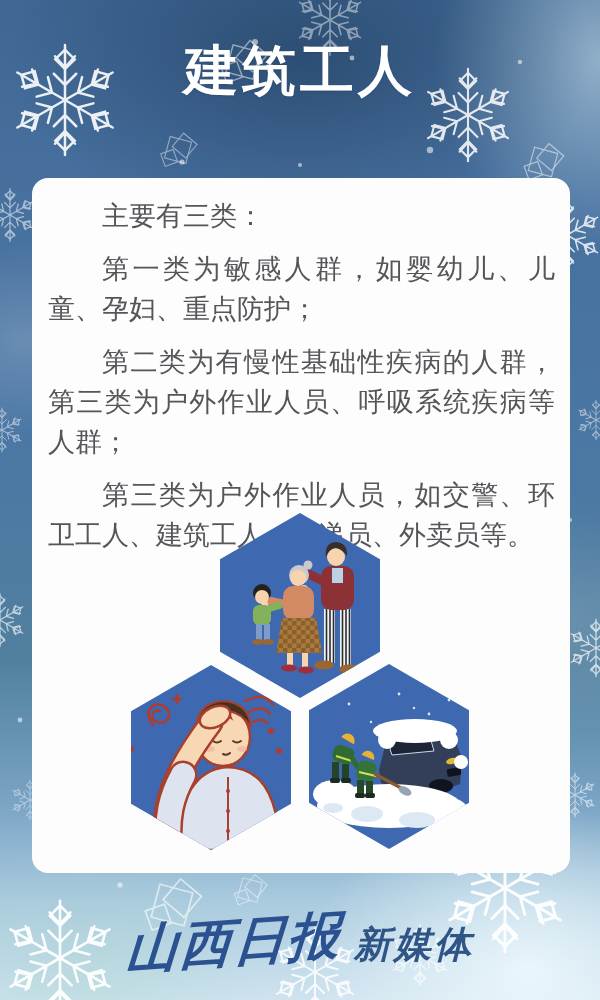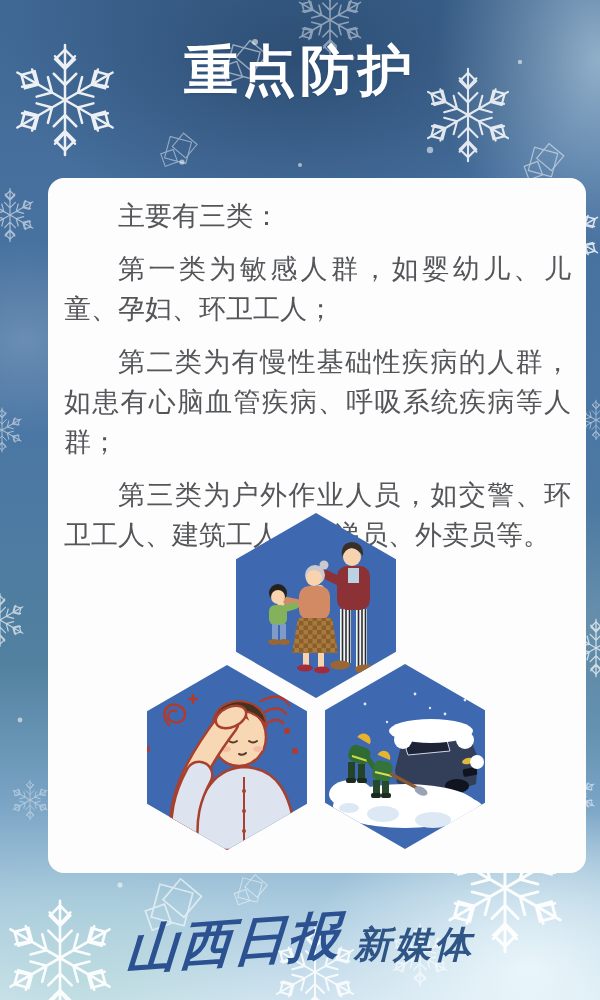--- a/index.html
+++ b/index.html
@@ -15,21 +15,21 @@
       radial-gradient(220px 160px at 96% 62%, rgba(255,255,255,.14), rgba(255,255,255,0) 70%),
       linear-gradient(180deg,#3f6793 0%,#466f9d 16%,#4a76a4 42%,#51809f 66%,#79a3c4 80%,#a9cade 90%,#cfe3ef 100%);
   }
   .bg-decor{position:absolute;inset:0;width:600px;height:1000px;pointer-events:none;}
   .title{
     position:absolute;top:44px;left:0;width:600px;text-align:center;
     color:#ffffff;font-weight:900;font-size:54px;line-height:52px;letter-spacing:4px;
     text-shadow:0 1px 2px rgba(25,50,80,.25);
   }
   .card{
-    position:absolute;left:48px;top:178px;width:538px;height:695px;
+    position:absolute;left:32px;top:178px;width:538px;height:695px;
     background:#fdfdfd;border-radius:16px;
   }
   .card-text{
     position:absolute;top:18px;left:16px;right:15px;
     color:#55565a;font-size:27px;line-height:40px;text-align:justify;
   }
   .card-text p{margin:0 0 13px 0;text-indent:2em;}
   .hex{
     position:absolute;width:160px;height:185px;background:#3e68b0;
     clip-path:polygon(50% 0%,100% 25%,100% 75%,50% 100%,0% 75%,0% 25%);
@@ -109,28 +109,28 @@
       <circle cx="95" cy="300" r="2.4"></circle>
         <circle cx="570" cy="520" r="2"></circle>
         <circle cx="20" cy="720" r="2.4"></circle>
       <circle cx="560" cy="740" r="2.2"></circle>
         <circle cx="120" cy="885" r="2.6"></circle>
         <circle cx="470" cy="820" r="2"></circle>
     </g>
   </svg>
 
   <div class="title">
-    <div>重点防护</div>
+    <div>建筑工人</div>
   </div>
 
   <div class="card">
     <div class="card-text">
       <p>主要有三类：</p>
-      <p>第一类为敏感人群，如婴幼儿、儿童、孕妇、环卫工人；</p>
-      <p>第二类为有慢性基础性疾病的人群，如患有心脑血管疾病、呼吸系统疾病等人群；</p>
+      <p>第一类为敏感人群，如婴幼儿、儿童、孕妇、重点防护；</p>
+      <p>第二类为有慢性基础性疾病的人群，第三类为户外作业人员、呼吸系统疾病等人群；</p>
       <p>第三类为户外作业人员，如交警、环卫工人、建筑工人、快递员、外卖员等。</p>
     </div>
 
     <div class="hex hex-top">
       <svg viewBox="0 0 160 185">
         <defs>
           <pattern id="check" width="9" height="9" patternUnits="userSpaceOnUse">
             <rect width="9" height="9" fill="#a87a3e"></rect>
             <rect width="4.5" height="4.5" fill="#8a5f2c"></rect>
             <rect x="4.5" y="4.5" width="4.5" height="4.5" fill="#8a5f2c"></rect>

